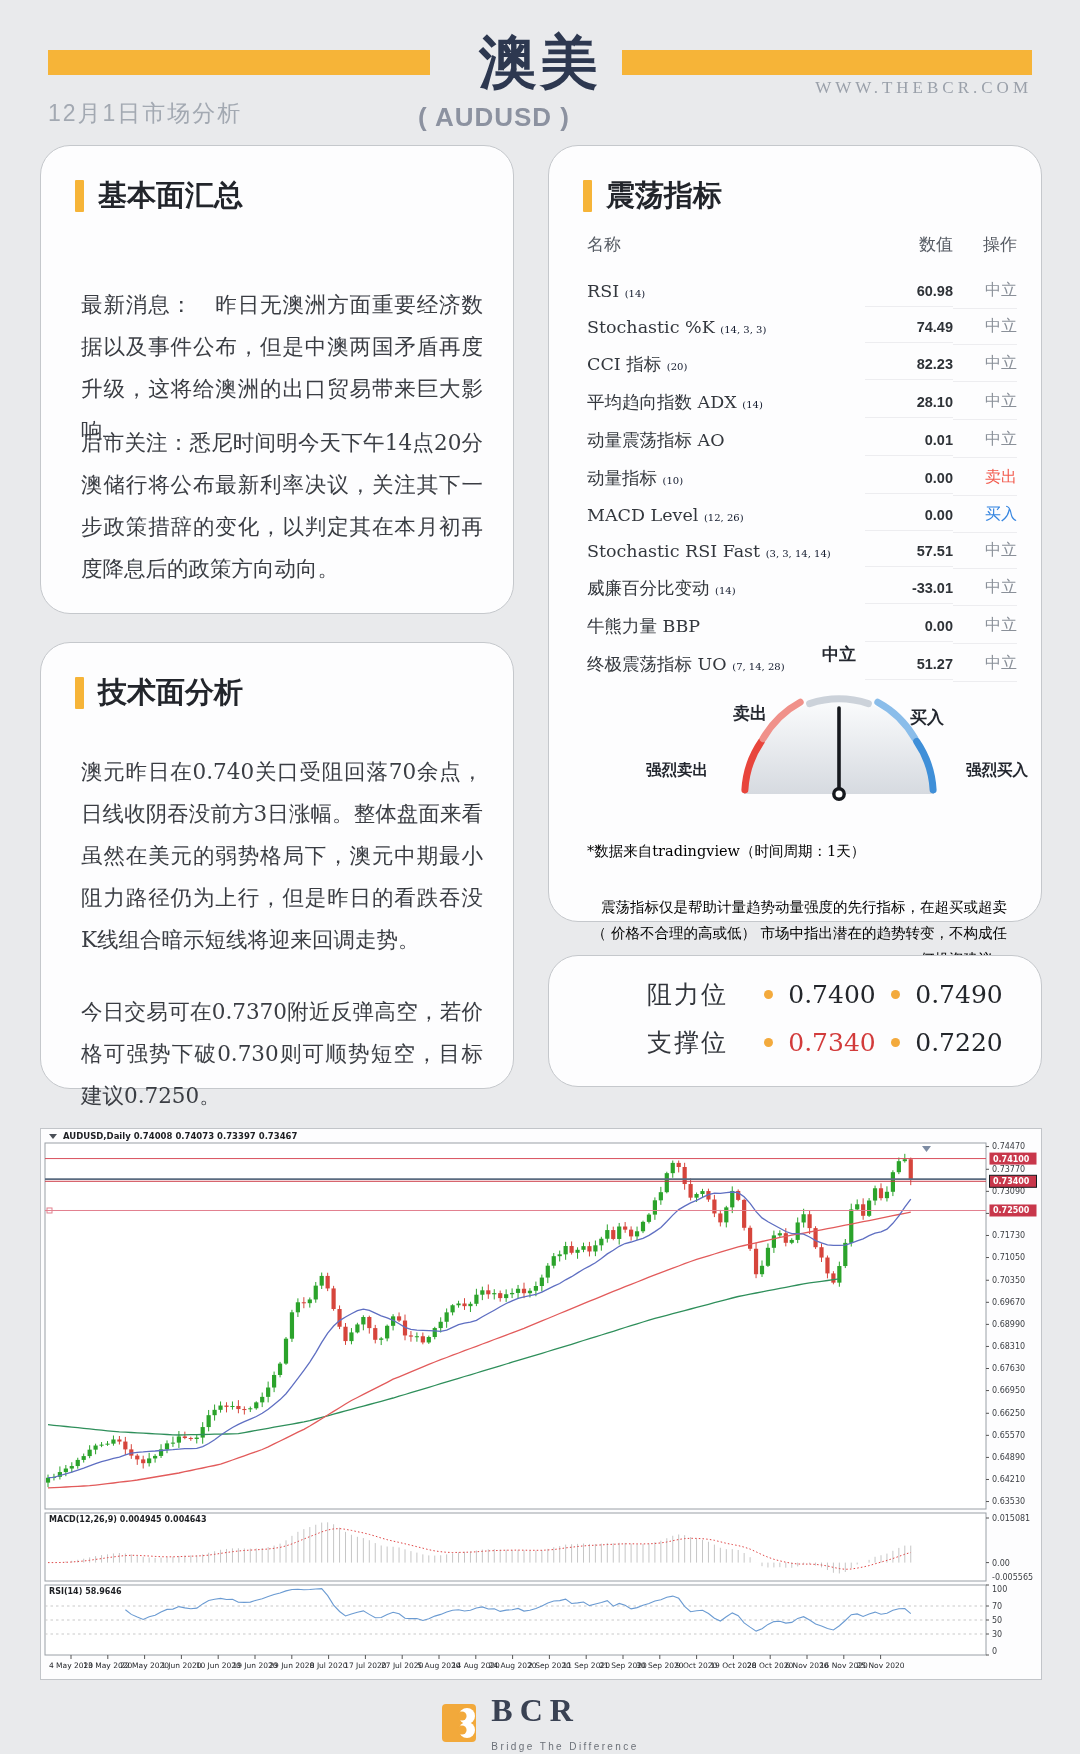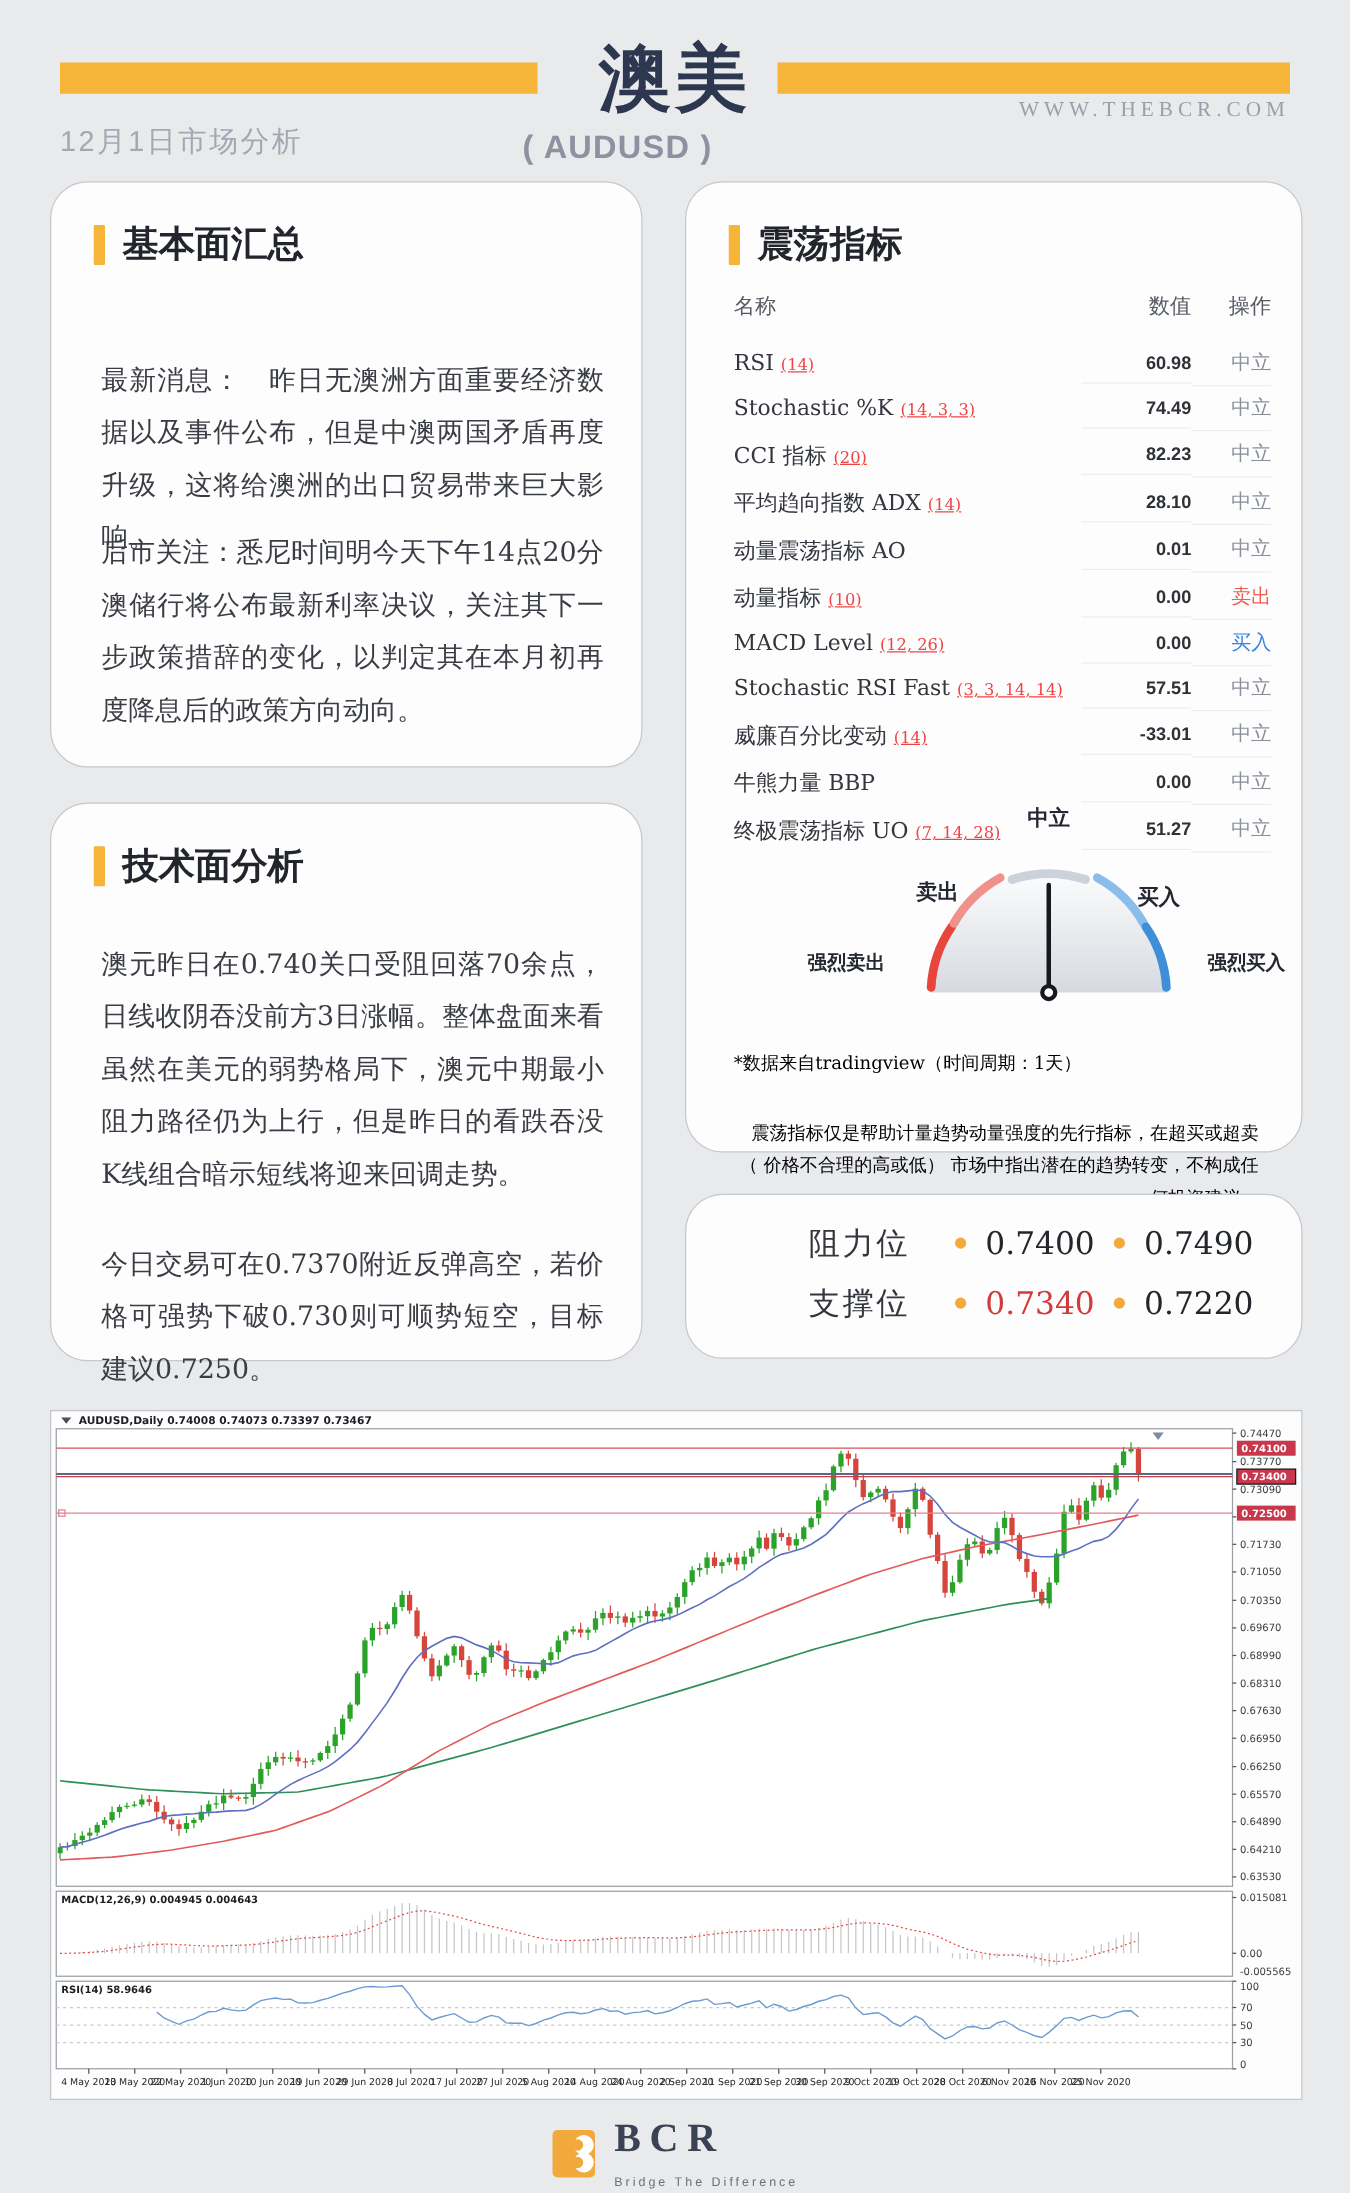--- a/index.html
+++ b/index.html
@@ -26,21 +26,21 @@
   .card-title{position:absolute;left:34px;top:30px;display:flex;align-items:center;gap:14px;
               font-size:29px;font-weight:bold;color:#22252b;}
   .card-title .accent-bar{width:9px;height:32px;background:#f6b438;border-radius:1px;}
   .body-text{position:absolute;left:40px;width:402px;font-family:"DejaVu Serif","Liberation Serif",serif;
              font-size:21.5px;color:#3a3d43;line-height:1.95;text-align:justify;}
   
   #osc-table{position:absolute;left:38px;top:76px;width:430px;font-family:"DejaVu Serif","Liberation Serif",serif;}
   .osc-head{display:flex;align-items:center;font-size:17px;color:#565b63;padding:4px 0 10px 0;}
   .osc-row{display:flex;align-items:center;}
   .osc-name{flex:1;font-size:17.5px;color:#33373d;padding:7px 0;white-space:nowrap;}
-  .osc-param{font-size:13px;color:#ef4444;text-decoration:underline;}
+  .osc-param{font-size:10px;color:#0f172a;}
   .osc-val{width:88px;text-align:right;font-size:14.5px;font-weight:bold;color:#2e3237;
            font-family:"Liberation Sans",sans-serif;padding:7px 0;border-bottom:1px solid #ededf0;}
   .osc-act{width:64px;text-align:right;font-size:16px;color:#8a9099;padding:7px 0;
            border-bottom:1px solid #ededf0;}
   .osc-act.sell{color:#f25c4f;}
   .osc-act.buy{color:#3585e0;}
   
   #gauge-svg{position:absolute;left:160px;top:530px;}
   .glabel{position:absolute;transform:translateX(-50%);font-size:17px;font-weight:bold;
           color:#23272f;white-space:nowrap;}

